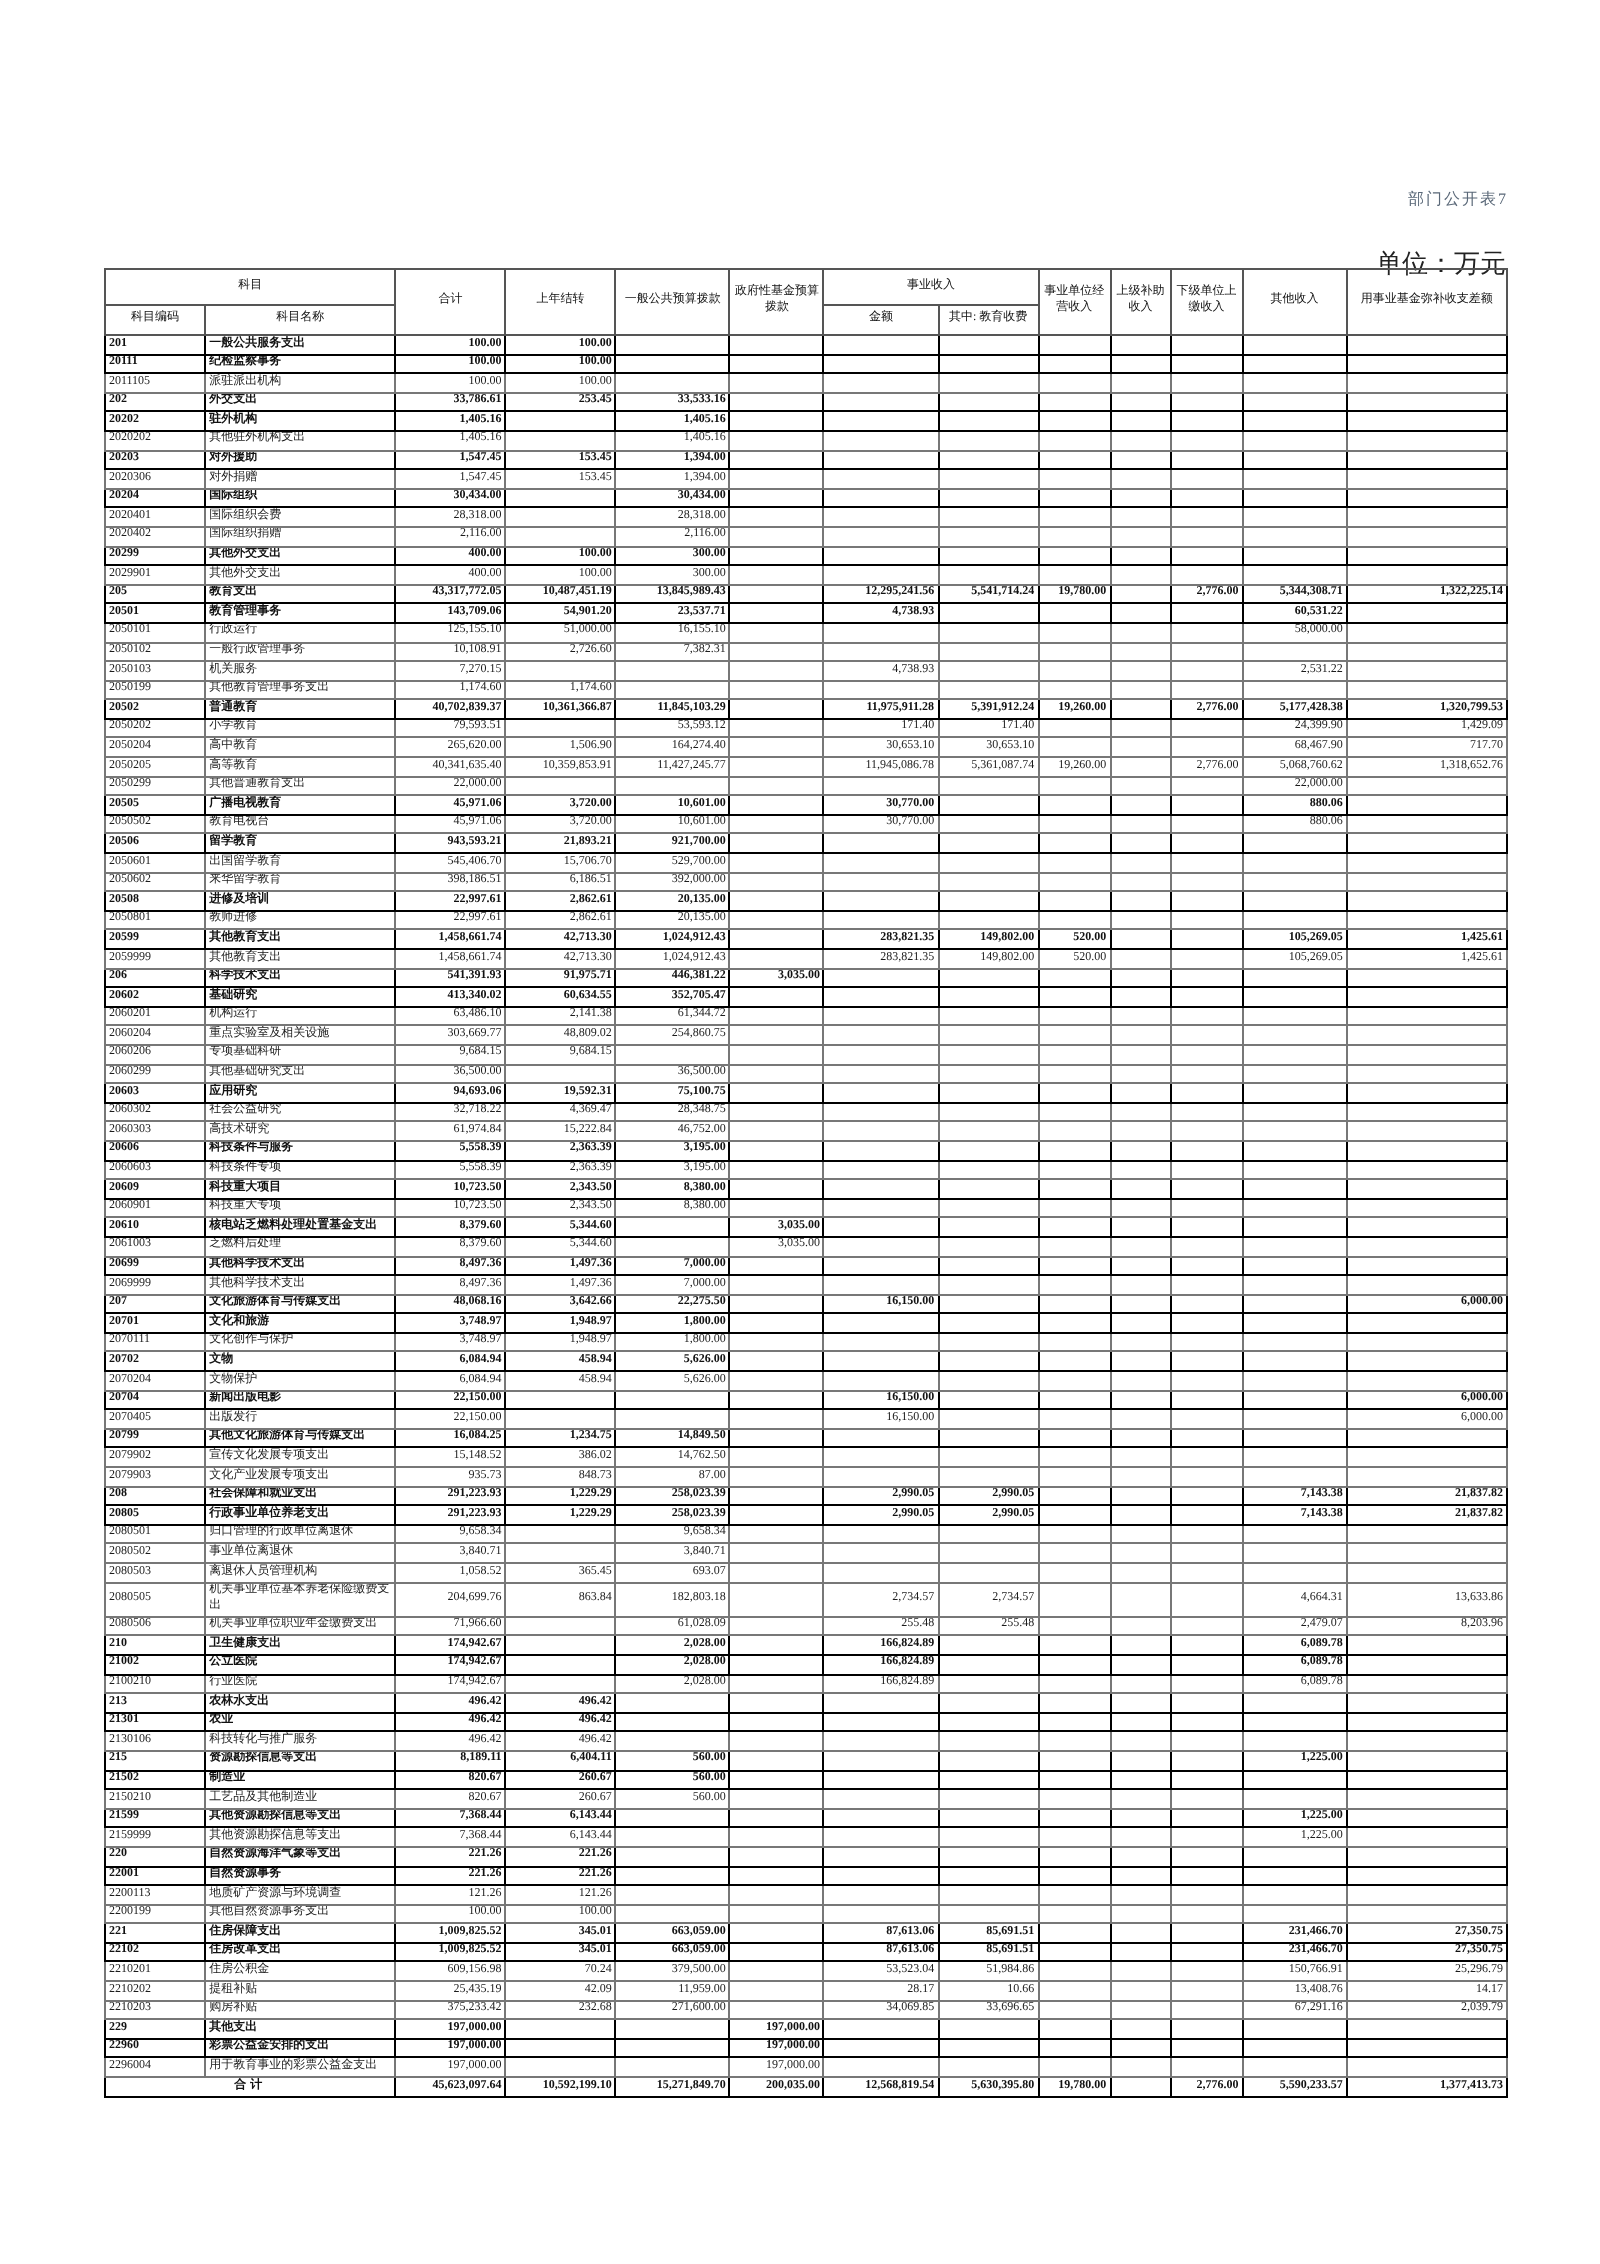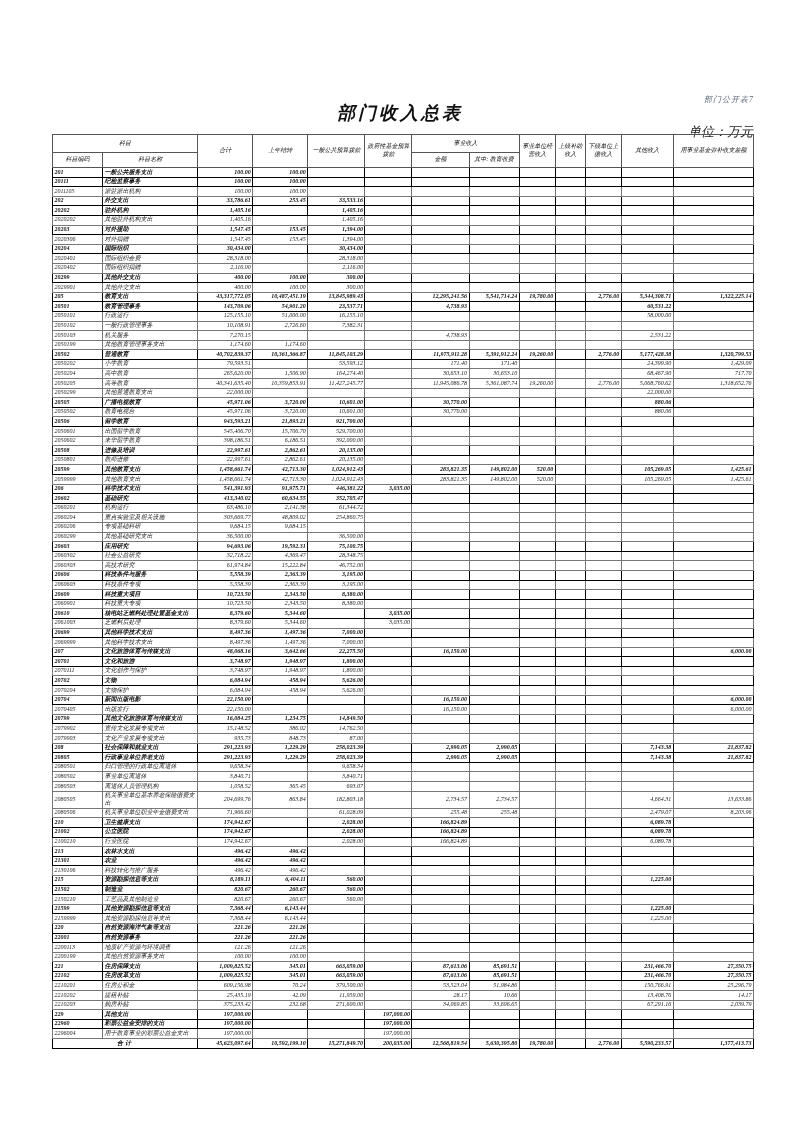--- a/index.html
+++ b/index.html
@@ -1,17 +1,17 @@
 <!DOCTYPE html>
 <html><head>
 <meta charset="utf-8">
 <style>
   html,body{margin:0;padding:0;background:#e8e8e8;}
   .page{position:relative;width:800px;height:1132px;background:#ffffff;margin:0 auto;
-        font-family:"Liberation Serif","DejaVu Serif",serif;color:#111;overflow:hidden;font-style:italic;}
+        font-family:"Liberation Serif","DejaVu Serif",serif;color:#111;overflow:hidden;}
   .doc-label{position:absolute;top:94px;right:46px;font-size:8px;color:#5a6878;letter-spacing:1px;}
   .page-title{position:absolute;top:101px;left:0;width:100%;text-align:center;
               font-size:18px;font-weight:bold;letter-spacing:3px;}
   .unit-note{position:absolute;top:123px;right:47px;font-size:13px;color:#222;}
   table.income{position:absolute;top:134px;left:52px;width:702px;border-collapse:collapse;
                table-layout:fixed;}
   table.income th, table.income td{border:0.7px solid #555;font-size:6px;line-height:7.6px;
                padding:0.5px 1.5px;overflow:hidden;word-break:break-all;vertical-align:middle;}
   thead th{font-weight:normal;font-size:6.4px;text-align:center;line-height:8px;padding:1px;}
   thead tr.h1 th{height:16px;}
@@ -26,21 +26,20 @@
   td.name-n{padding-left:1.5px;}
   td.total-label{text-align:center;font-weight:bold;letter-spacing:2px;}
   .page-number{position:absolute;top:1056px;left:0;width:100%;text-align:center;
                font-size:11px;color:#111;}
 </style>
 </head>
 <body>
 
 <div class="page">
   <div class="doc-label">部门公开表7</div>
-  <div class="page-title">部门收入总表</div>
   <div class="unit-note">单位：万元</div>
 
   <table class="income">
     <colgroup>
       <col style="width:50px">
         <col style="width:95px">
         <col style="width:55px">
         <col style="width:55px">
       <col style="width:57px">
         <col style="width:47px">

